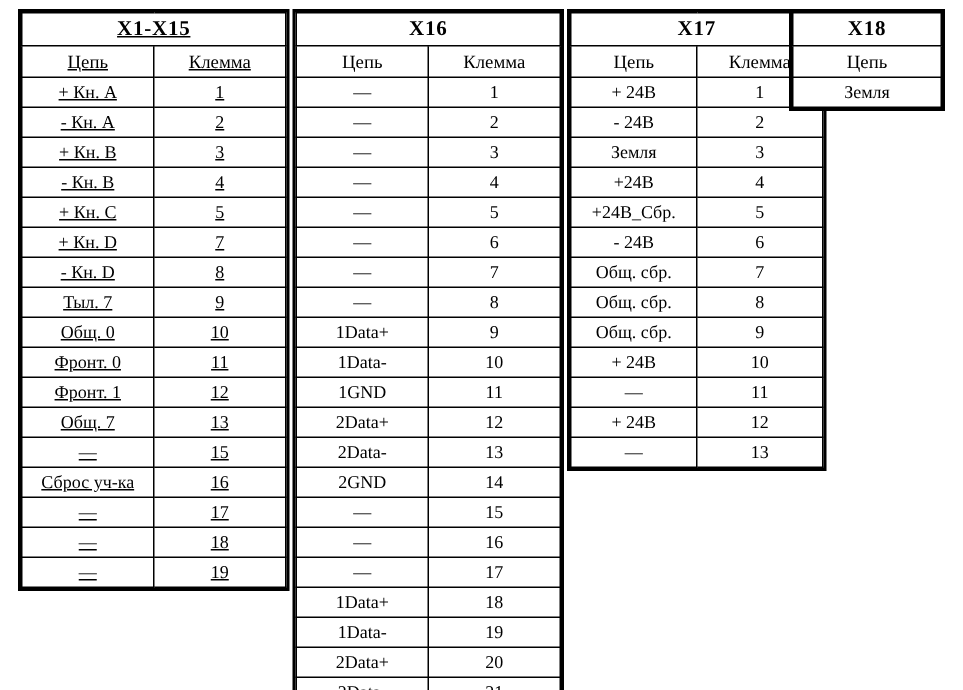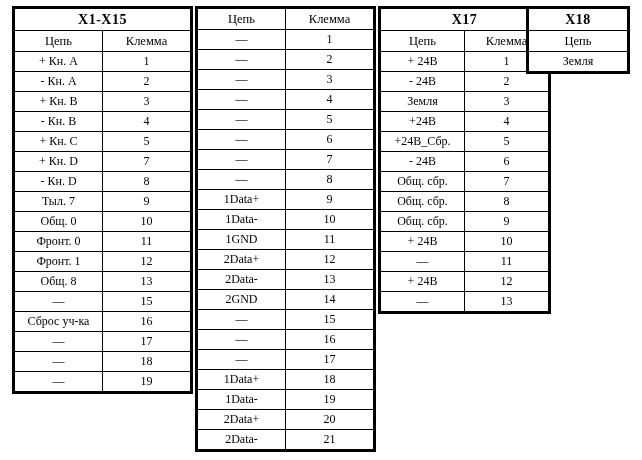--- a/index.html
+++ b/index.html
@@ -49,21 +49,21 @@
     font-size: 14px;
     height: 21px;
     letter-spacing: 0.5px;
   }
   table.tbl td.hdr {
     font-weight: normal;
     font-size: 12.5px;
     height: 20px;
   }
   
-  #grp-x115 { left: 12px;  top: 6px;  width: 181px; }
+  #grp-x115 { left: 12px;  top: 6px;  width: 181px; text-decoration: underline; }
   #grp-x16  { left: 195px; top: 6px;  width: 181px; }
   #grp-x17  { left: 378px; top: 6px;  width: 173px; }
   #grp-x18  { left: 526px; top: 6px;  width: 104px; }
 
   .col-a { width: 50%; }
   .col-b { width: 50%; }
   .dash { font-size: 12px; }
 </style>
 </head>
 <body>
@@ -118,21 +118,21 @@
           </tr>
       <tr>
             <td>Фронт. 0</td>
             <td>11</td>
           </tr>
       <tr>
             <td>Фронт. 1</td>
             <td>12</td>
           </tr>
       <tr>
-            <td>Общ. 8</td>
+            <td>Общ. 7</td>
             <td>13</td>
           </tr>
       <tr>
             <td class="dash">—</td>
             <td>15</td>
           </tr>
       <tr>
             <td>Сброс уч-ка</td>
             <td>16</td>
           </tr>
@@ -148,20 +148,23 @@
             <td class="dash">—</td>
             <td>19</td>
           </tr>
     </tbody>
       </table>
   </div>
 
   <div class="group" id="grp-x16">
     <table class="tbl">
       <tbody>
+          <tr>
+        <th class="title" colspan="2">X16</th>
+      </tr>
       <tr>
         <td class="hdr col-a">Цепь</td>
         <td class="hdr col-b">Клемма</td>
       </tr>
       <tr>
             <td class="dash">—</td>
             <td>1</td>
           </tr>
       <tr>
             <td class="dash">—</td>

